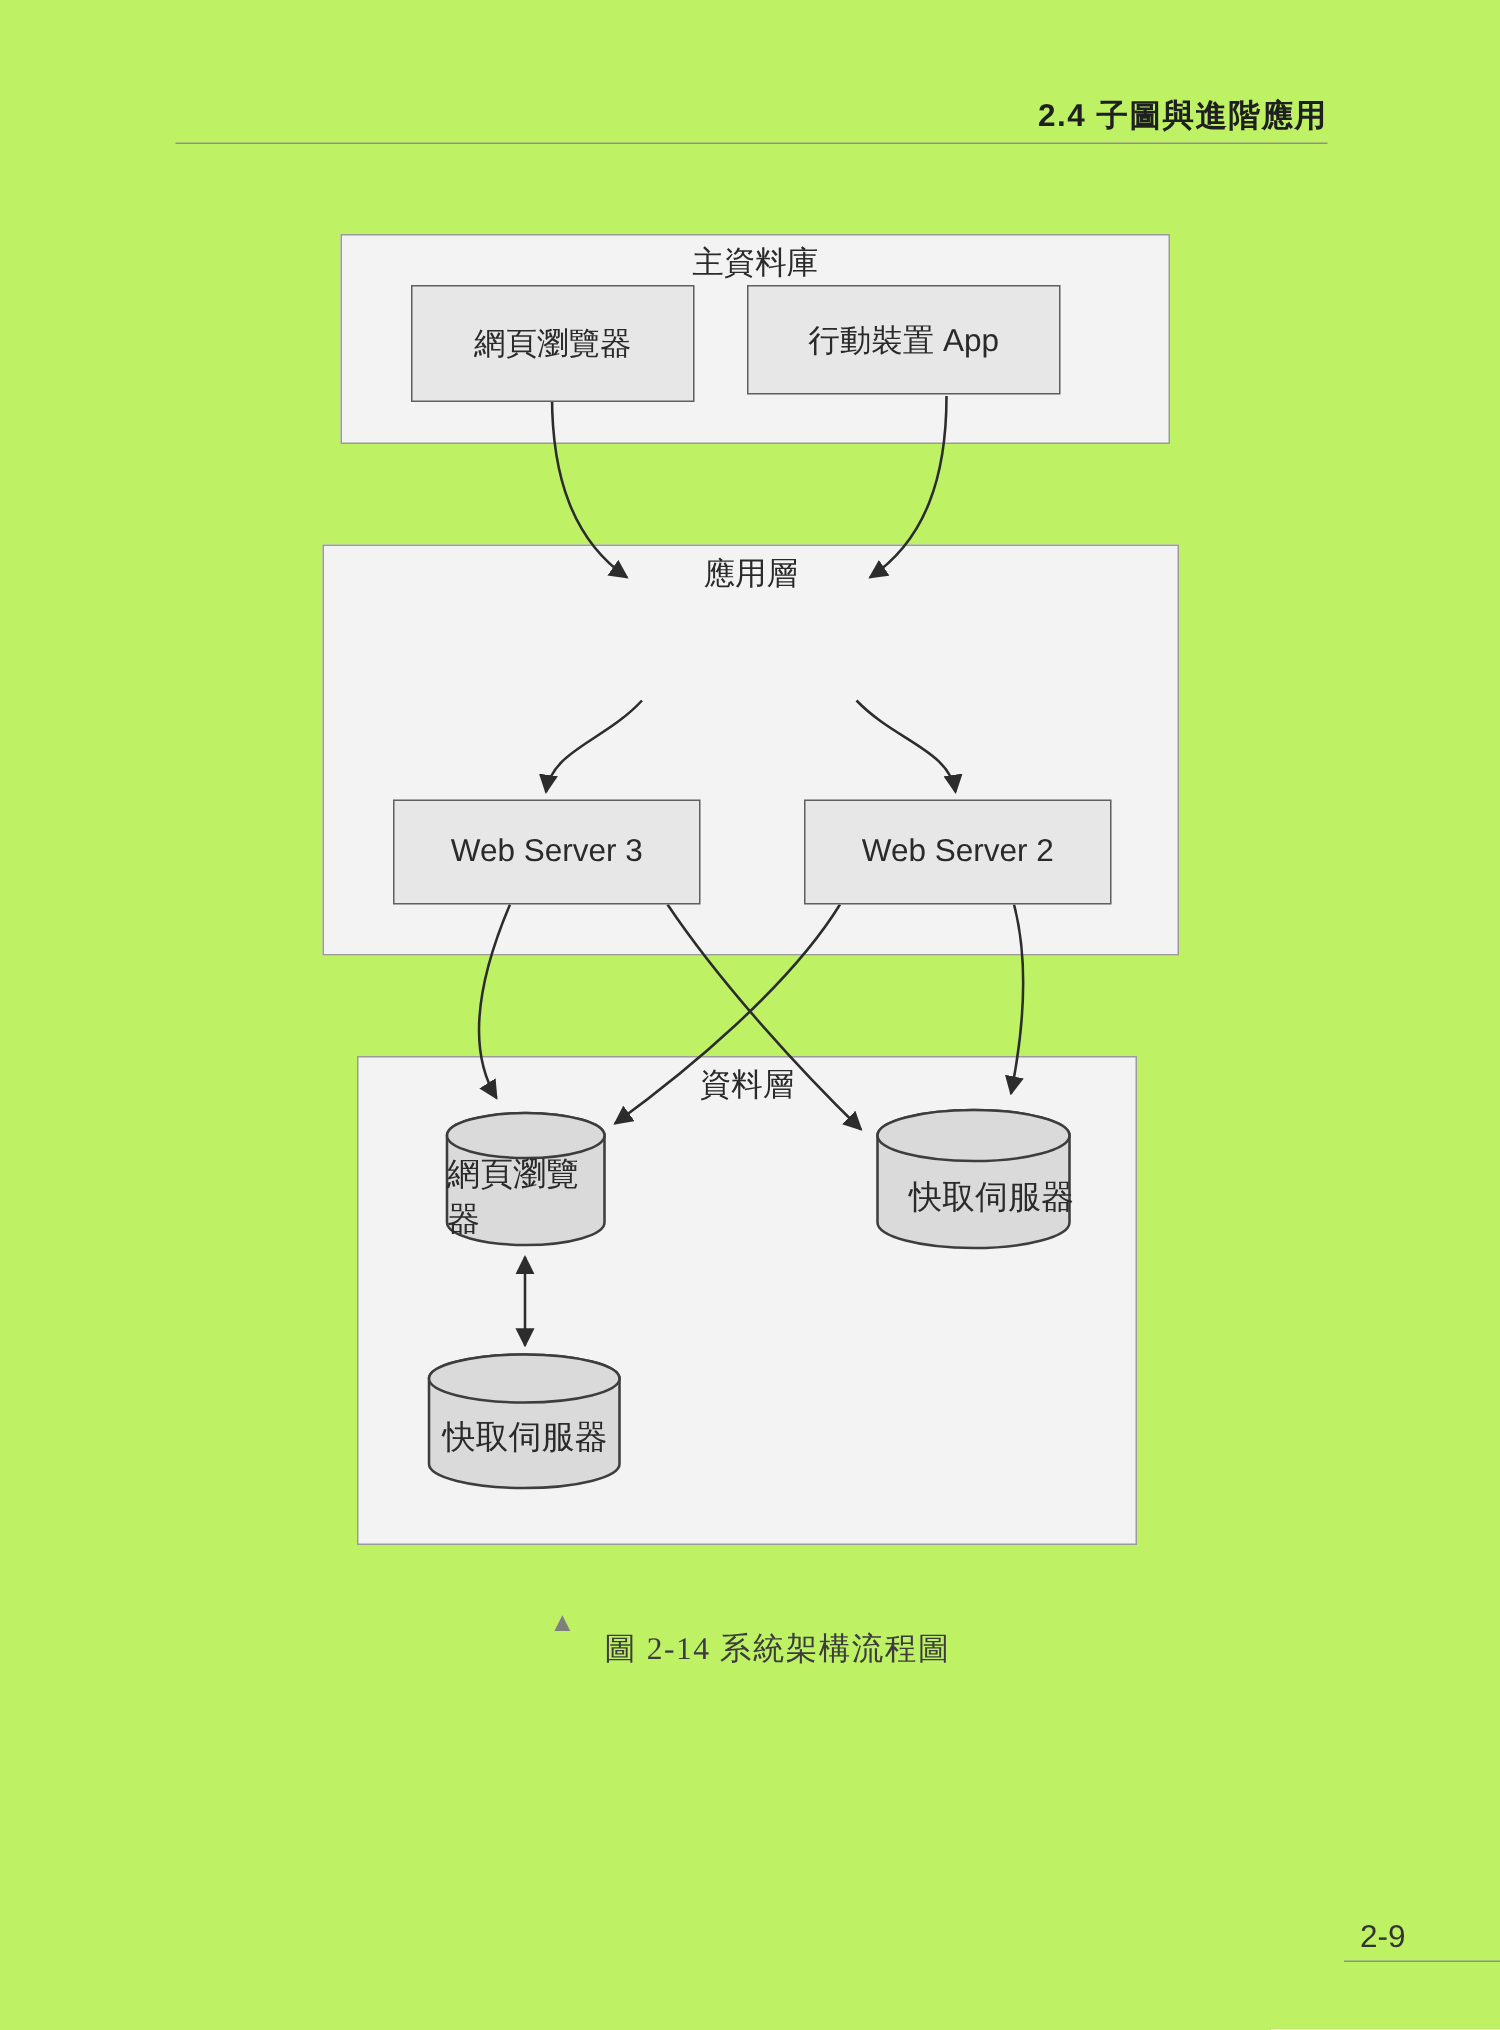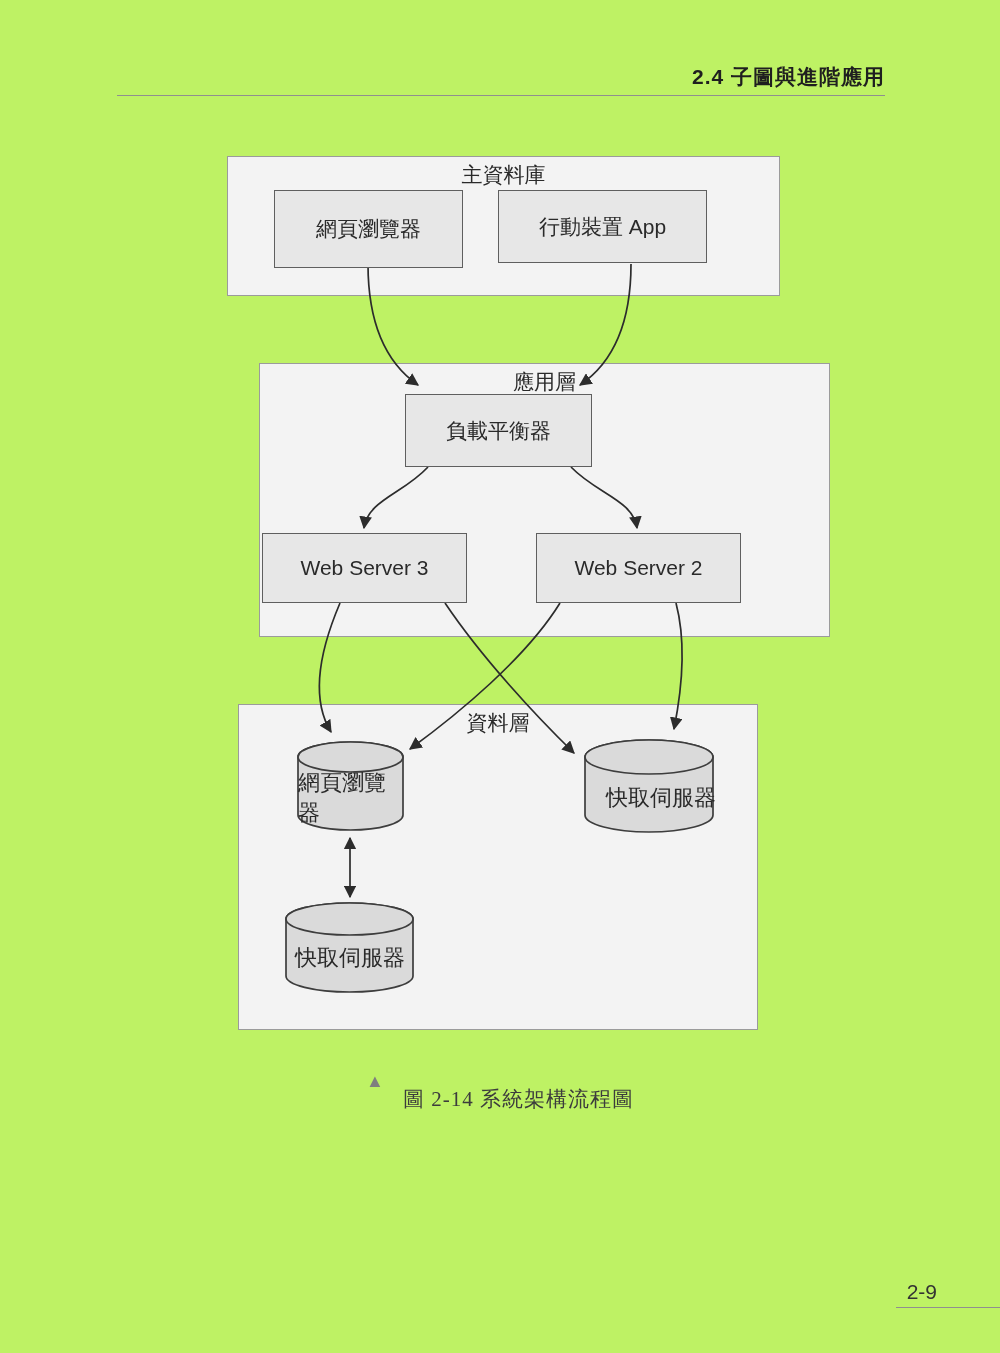--- a/index.html
+++ b/index.html
@@ -33,21 +33,21 @@
     z-index:1;
   }
   .layer-title{
     width:100%;
     text-align:center;
     padding-top:4px;
     font-size:21px;
     color:var(--c-text,#2a2a2a);
   }
   #layer-user{left:227px;top:156px;width:553px;height:140px;}
-  #layer-app {left:215px;top:363px;width:571px;height:274px;margin-left:44px;}
+  #layer-app {left:215px;top:363px;width:571px;height:274px;}
   #layer-data{left:238px;top:704px;width:520px;height:326px;}
   
   .node{
     position:absolute;
     background:var(--c-node_fill,#e7e7e7);
     border:1.5px solid var(--c-node_border,#5f5f5f);
     box-sizing:border-box;
     display:flex;align-items:center;justify-content:center;
     font-size:21px;
     color:var(--c-text,#2a2a2a);
@@ -161,23 +161,20 @@
     <path class="edge" marker-end="url(#arrow)" d="M676,603 C687,645 681,694 674,729"></path>
     <line class="edge" marker-start="url(#arrow)" marker-end="url(#arrow)" x1="350" y1="838" x2="350" y2="897"></line>
   </svg>
 
   <div class="node" id="node-web-browser">
     <span>網頁瀏覽器</span>
   </div>
   <div class="node" id="node-mobile-app">
     <span>行動裝置 App</span>
   </div>
-  <div class="node" id="node-load-balancer">
-    <span>負載平衡器</span>
-  </div>
   <div class="node" id="node-web-server-1">
     <span>Web Server 3</span>
   </div>
   <div class="node" id="node-web-server-2">
     <span>Web Server 2</span>
   </div>
 
   <div class="cyl-label" id="label-main-db">網頁瀏覽器</div>
   <div class="cyl-label" id="label-cache">快取伺服器</div>
   <div class="cyl-label" id="label-backup-db">快取伺服器</div>

